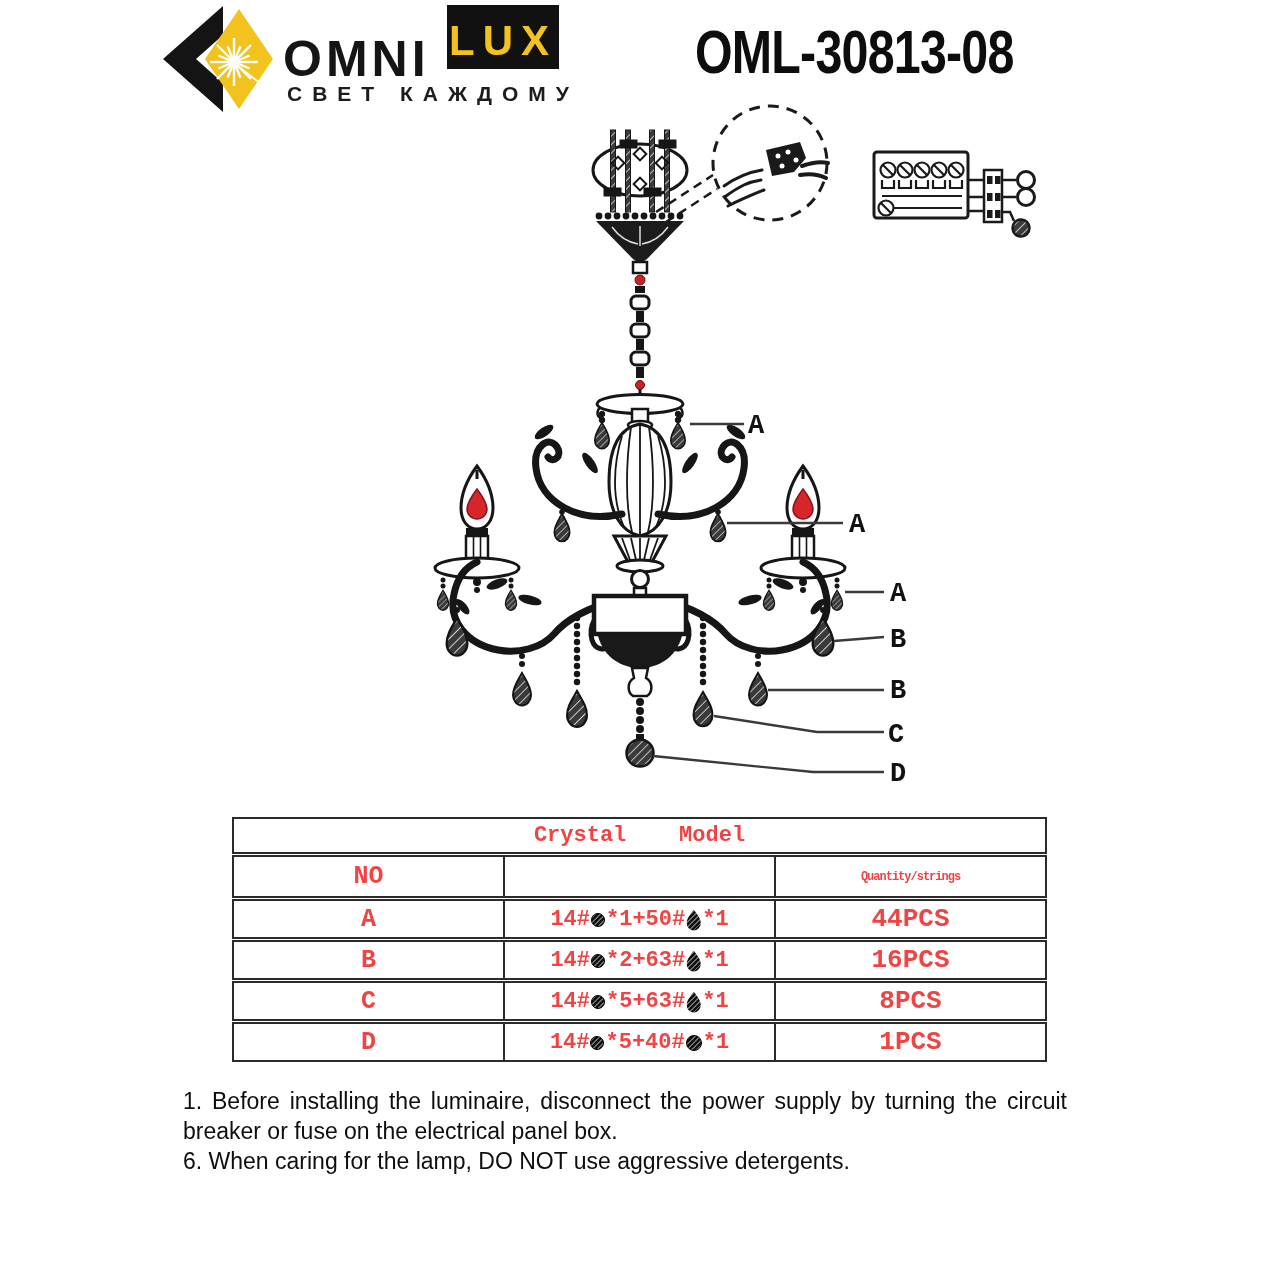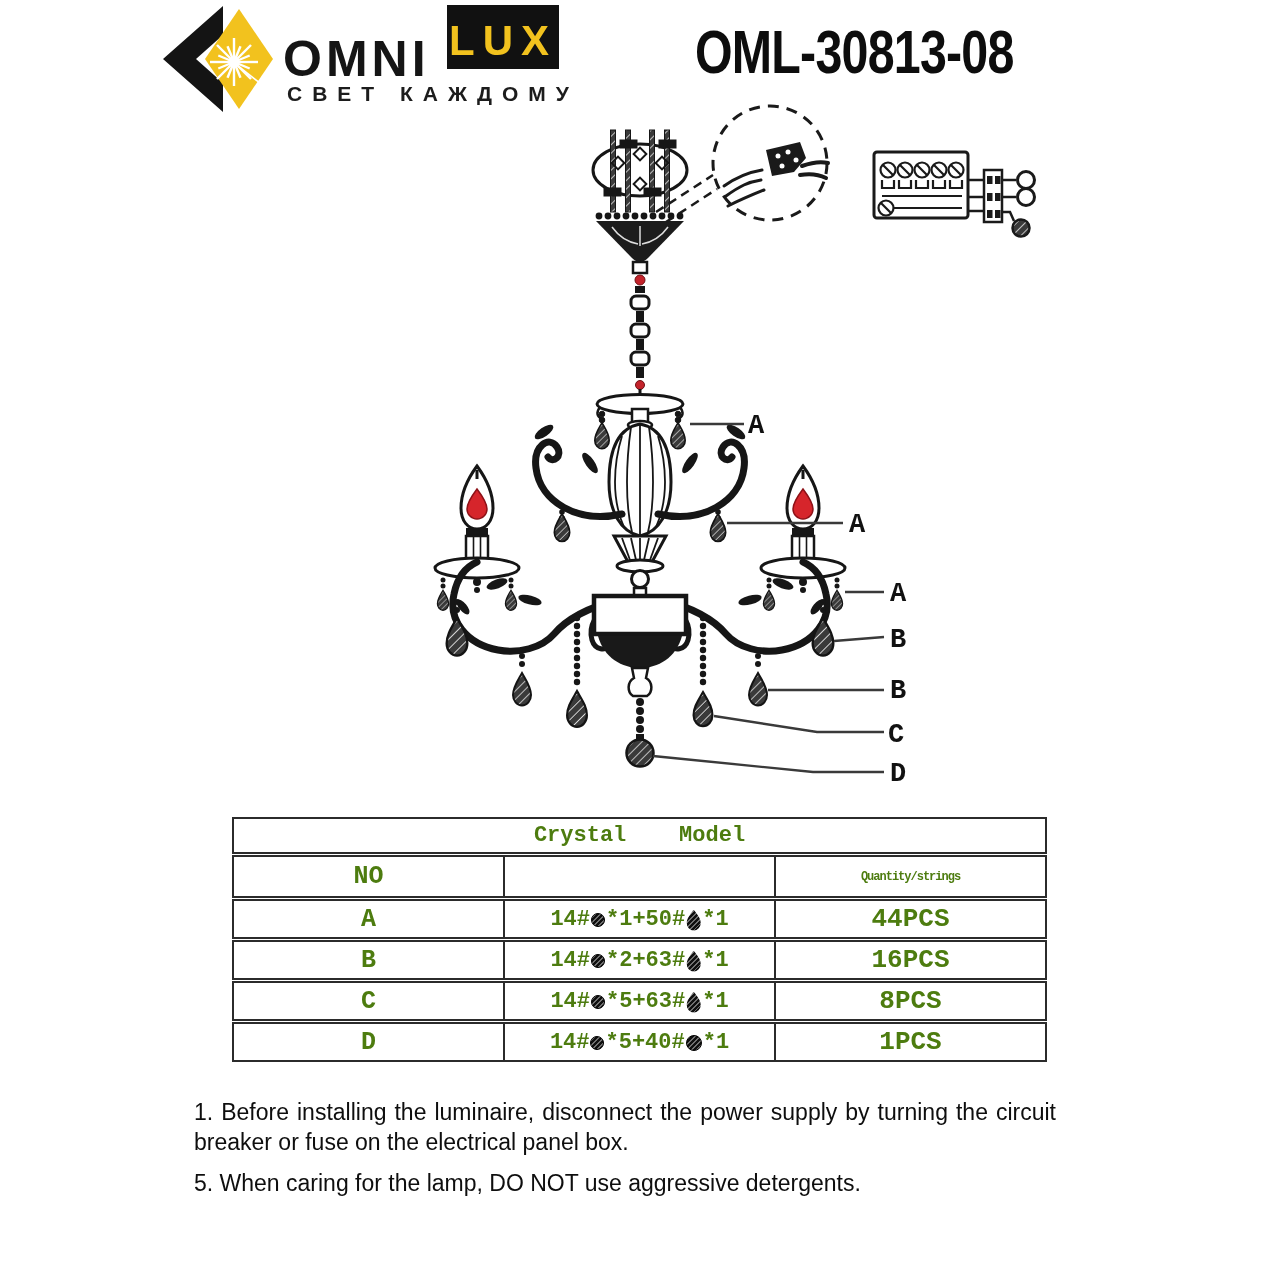--- a/index.html
+++ b/index.html
@@ -8,21 +8,21 @@
   .abs{position:absolute;}
 
   
   #model-number{left:695px;top:16px;font-size:62px;font-weight:bold;letter-spacing:-1px;
     transform:scaleX(.78);transform-origin:left top;white-space:nowrap;color:#0d0d0d;}
   #lamp-spec{left:222px;top:168px;font-size:32px;font-weight:bold;white-space:nowrap;color:#0d0d0d;}
 
   
   #crystal-table-wrap{left:232px;top:817px;width:815px;}
   table.ctable{border-collapse:collapse;table-layout:fixed;width:815px;
-    font-family:"Liberation Mono","DejaVu Sans Mono",monospace;color:#4d7c0f;border-radius:23px;}
+    font-family:"Liberation Mono","DejaVu Sans Mono",monospace;color:#ef4444;border-radius:23px;}
   table.ctable td{border:2px solid #2b2b2b;padding:0;vertical-align:middle;}
   table.ctable tr.dbl td{border-bottom:5px double #2b2b2b;}
   td.c-title{height:33px;text-align:center;font-size:22px;font-weight:bold;white-space:pre;}
   td.c-no{width:76px;text-align:center;font-size:25px;font-weight:bold;}
   td.c-desc{width:590px;text-align:center;padding-left:26px;font-size:22px;font-weight:bold;white-space:nowrap;}
   td.c-qty{width:145px;text-align:center;}
   tr.hdr td{height:39px;}
   tr.row td{height:36px;}
   .qty-hdr{font-size:12px;font-weight:bold;letter-spacing:-1px;white-space:nowrap;}
   .qty-val{font-size:26px;font-weight:bold;}
@@ -30,21 +30,21 @@
   
   .ic{display:inline-block;background:repeating-linear-gradient(135deg,#0f0f0f 0 2.2px,#707070 2.2px 3.4px);}
   .ic-bead{width:12px;height:12px;border-radius:50%;border:1px solid #000;vertical-align:-2px;margin:0 1px;}
   .ic-drop{width:15px;height:21px;vertical-align:-6px;margin:0 1px;
     clip-path:path("M7.5 0 C9.5 3.5 14.5 8 14.5 13.5 A7 7.5 0 0 1 0.5 13.5 C0.5 8 5.5 3.5 7.5 0 Z");}
   .ic-ball{width:14px;height:14px;border-radius:50%;border:1px solid #000;vertical-align:-3px;margin:0 1px;}
 
   
   #instructions{left:183px;top:1086px;width:884px;font-size:23px;line-height:30px;
     text-align:justify;color:#0e0e0e;}
-  #instructions p{margin:11px;}
+  #instructions p{margin:0;}
 </style>
 </head>
 <body>
 
 <div id="page">
 
   <svg class="abs" style="left:150px;top:2px" width="440" height="112" viewBox="0 0 440 112">
     <path d="M 73,4 L 13,57 L 73,110 L 73,81 L 46,57 L 73,33 Z" fill="#141414"></path>
     <polygon points="89,7 123,57 89,107 55,57" fill="#F2C21E"></polygon>
     <g stroke="#ffffff" stroke-width="2.4">
@@ -410,16 +410,16 @@
         <td class="c-no">D</td>
         <td class="c-desc"><span>14#</span><span class="ic ic-bead"></span><span>*5+40#</span><span class="ic ic-ball"></span><span>*1</span></td>
         <td class="c-qty qty-val">1PCS</td>
       </tr>
     </tbody>
       </table>
   </div>
 
   <div class="abs" id="instructions">
     <p>1. Before installing the luminaire, disconnect the power supply by turning the circuit breaker or fuse on the electrical panel box.</p>
-    <p>5. When caring for the lamp, DO NOT use aggressive detergents.</p>
+    <p>6. When caring for the lamp, DO NOT use aggressive detergents.</p>
   </div>
 
 </div>
 
 </body></html>

